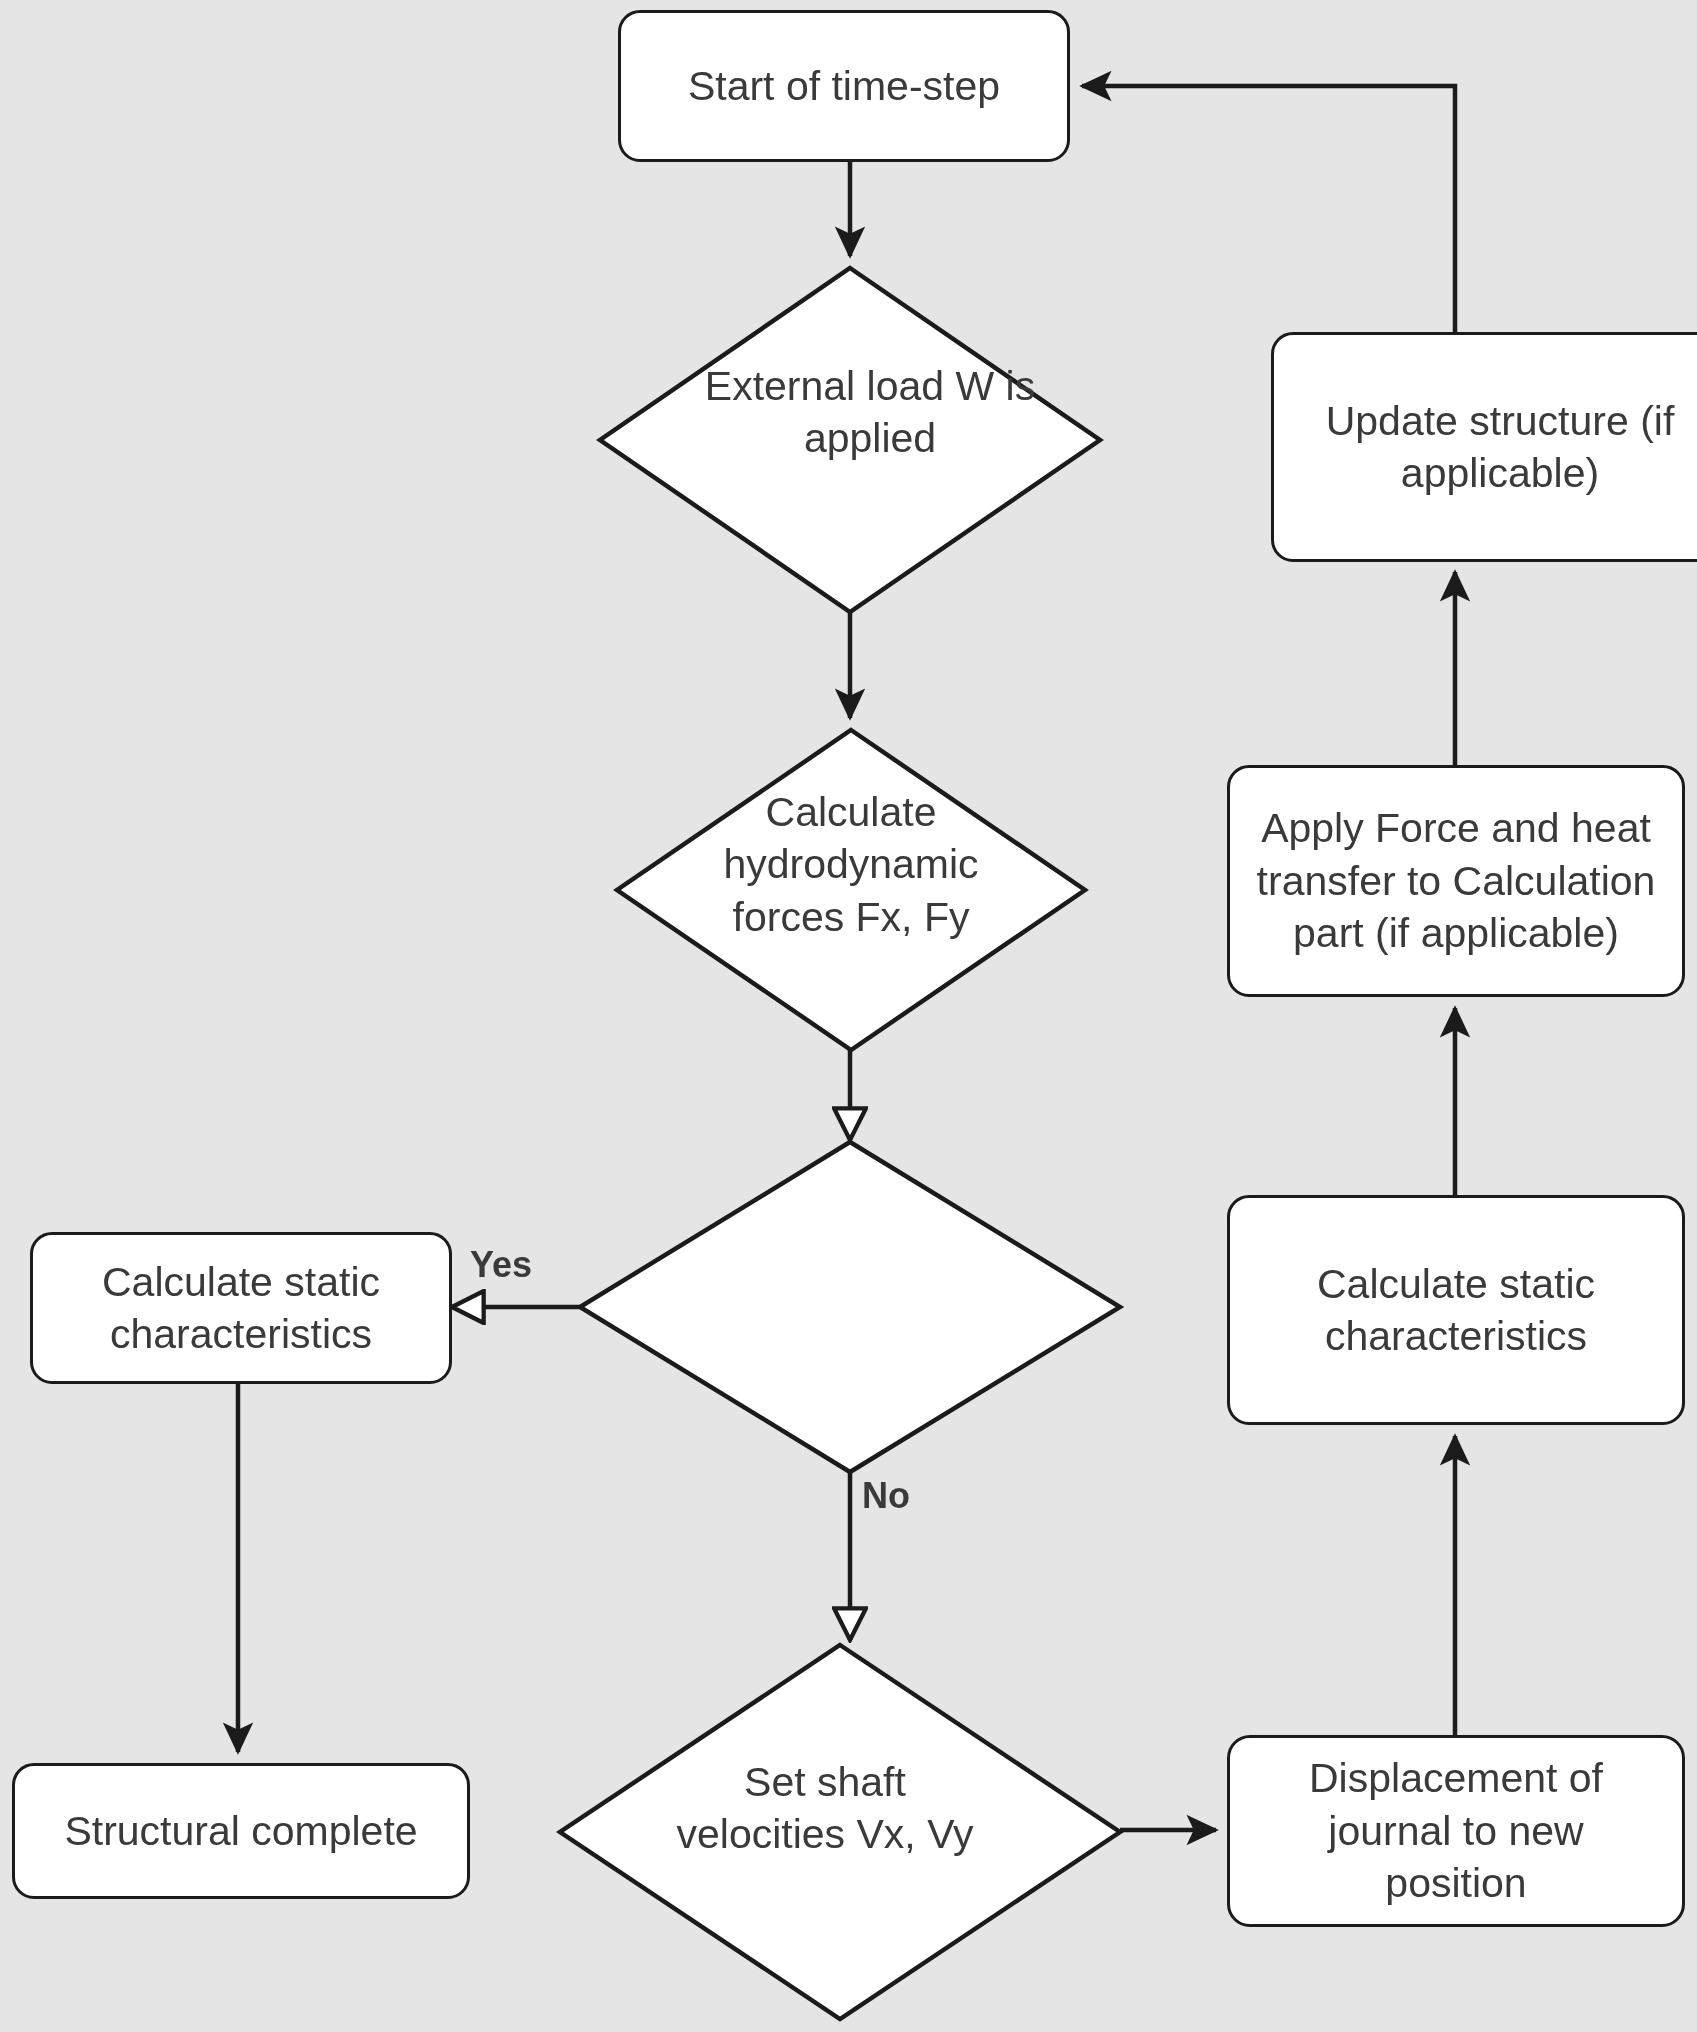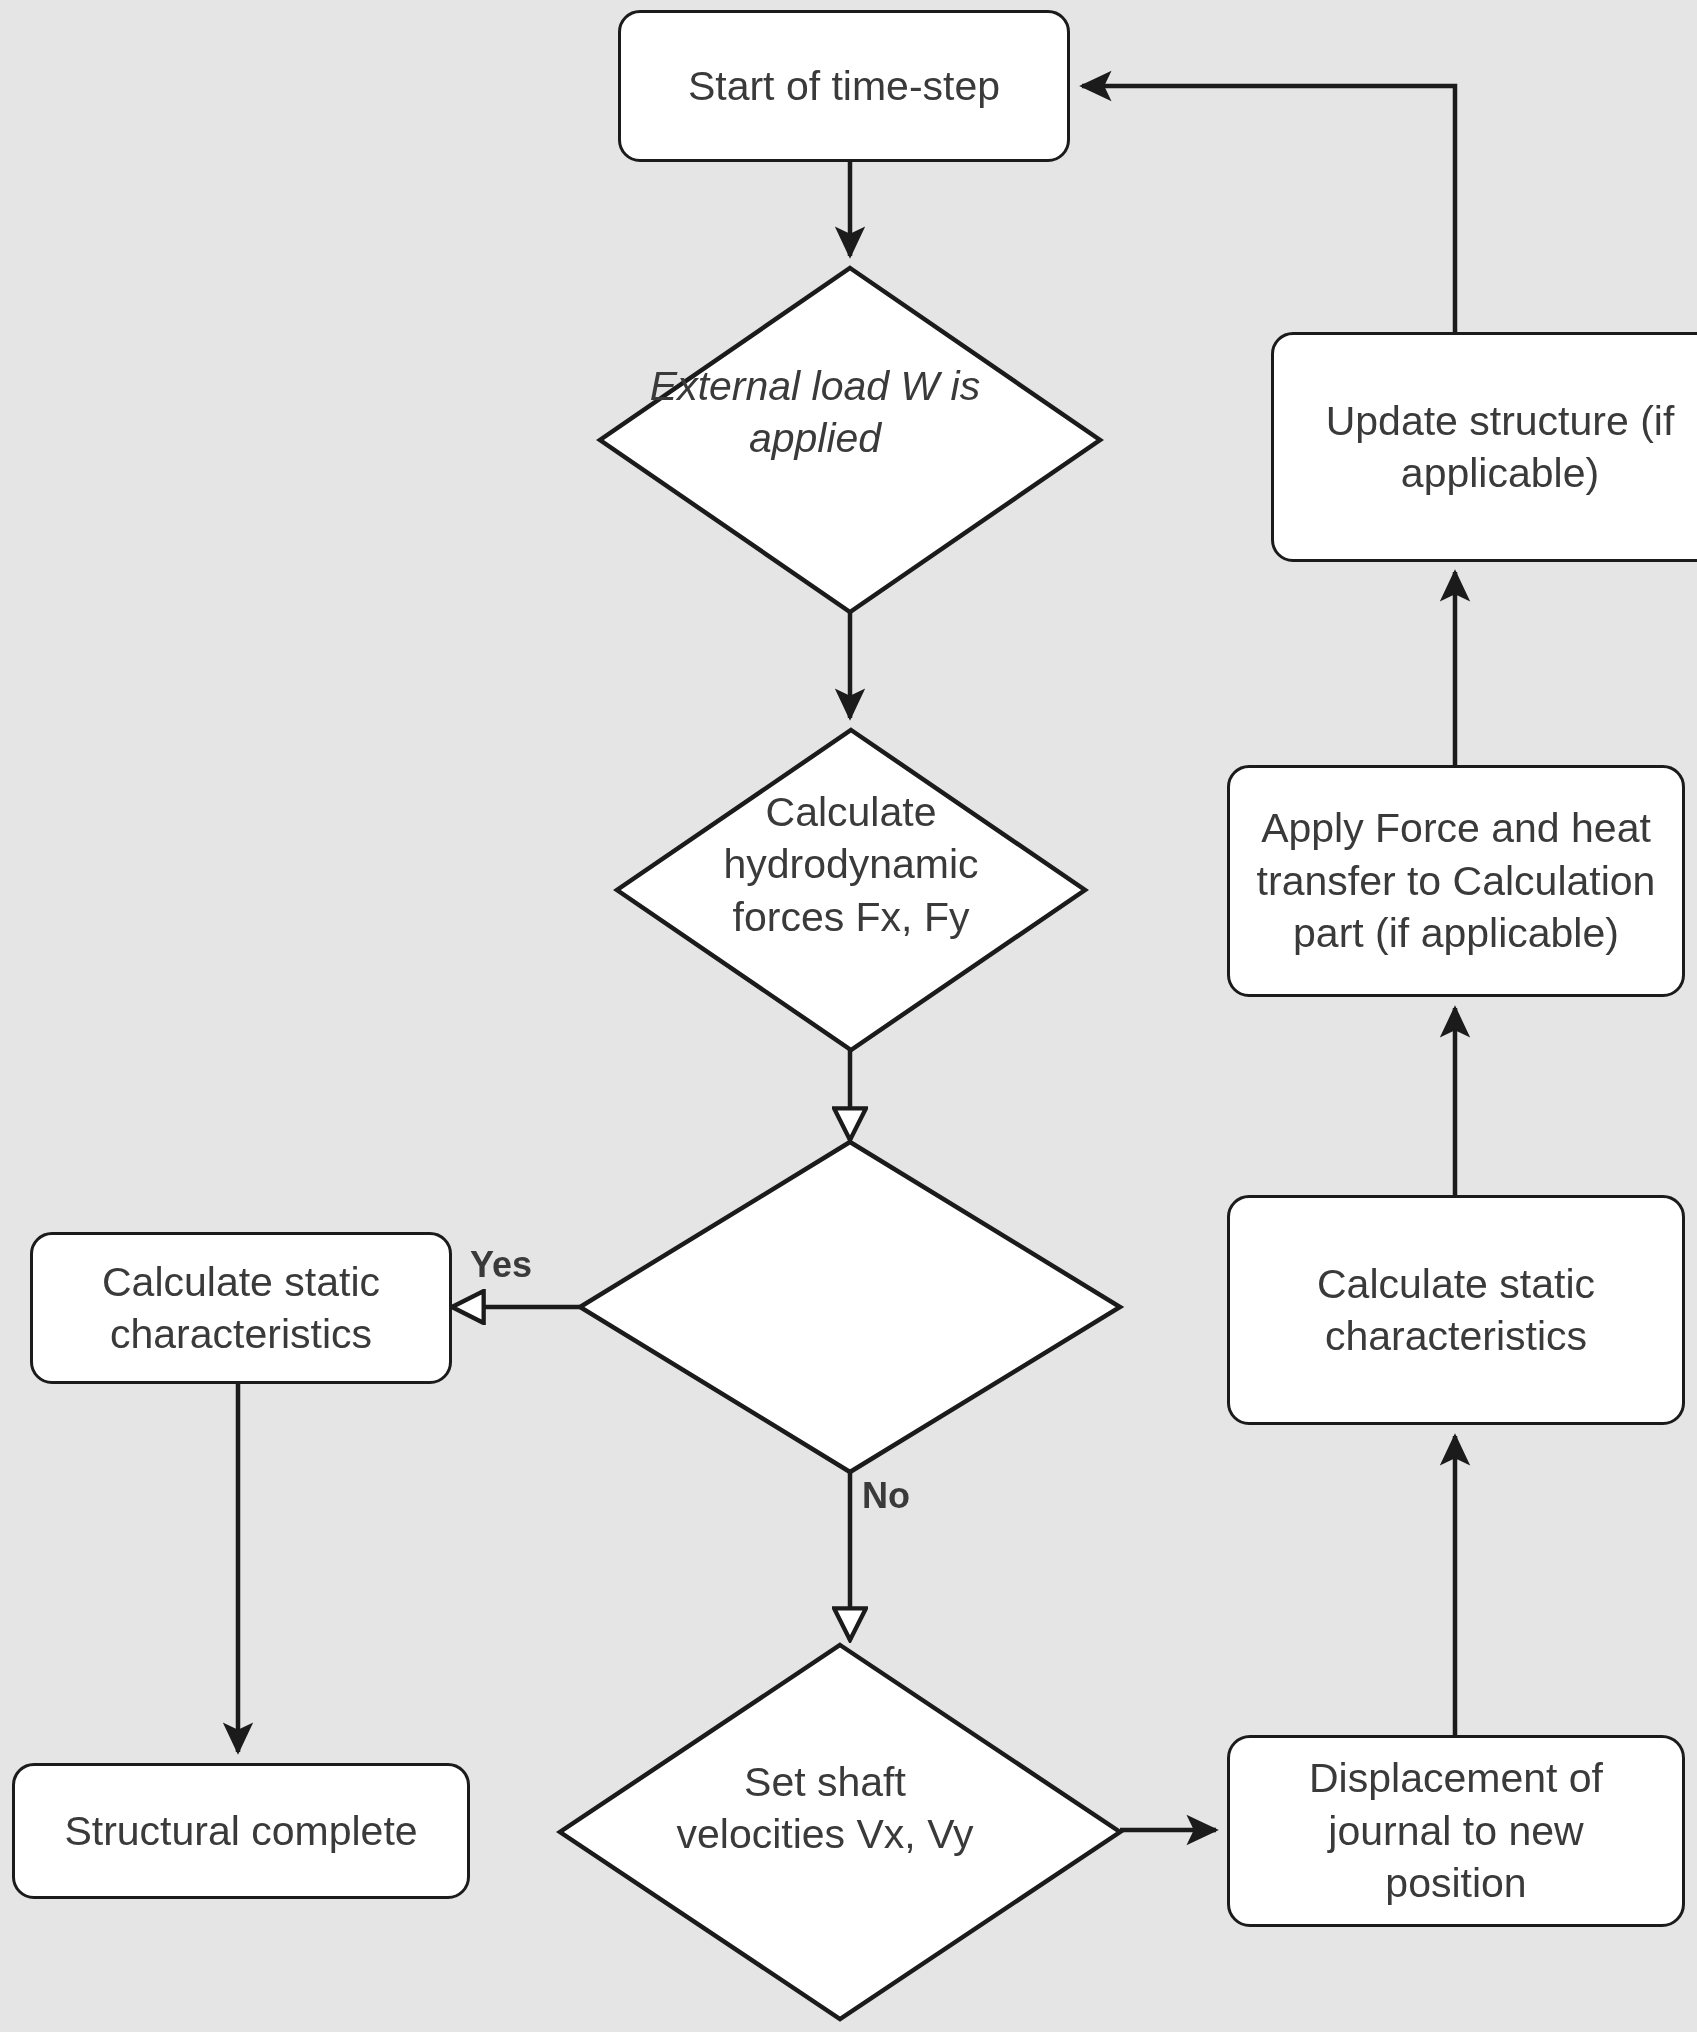--- a/index.html
+++ b/index.html
@@ -140,21 +140,21 @@
     <span>Apply Force and heat
 transfer to Calculation
 part (if applicable)</span>
   </div>
 
   <div class="node rbox" style="left:1227px; top:332px; width:458px; height:230px;margin-left:44px;">
     <span>Update structure (if
 applicable)</span>
   </div>
 
-  <div class="diamond-label" style="left:565px; top:360px; width:500px;font-style:italic;">External load W is
+  <div class="diamond-label" style="left:620px; top:360px; width:500px;">External load W is
 applied</div>
 
   <div class="diamond-label" style="left:617px; top:786px; width:468px;">Calculate
 hydrodynamic
 forces Fx, Fy</div>
 
 
   <div class="diamond-label" style="left:545px; top:1756px; width:560px;">Set shaft
 velocities Vx, Vy</div>
 

